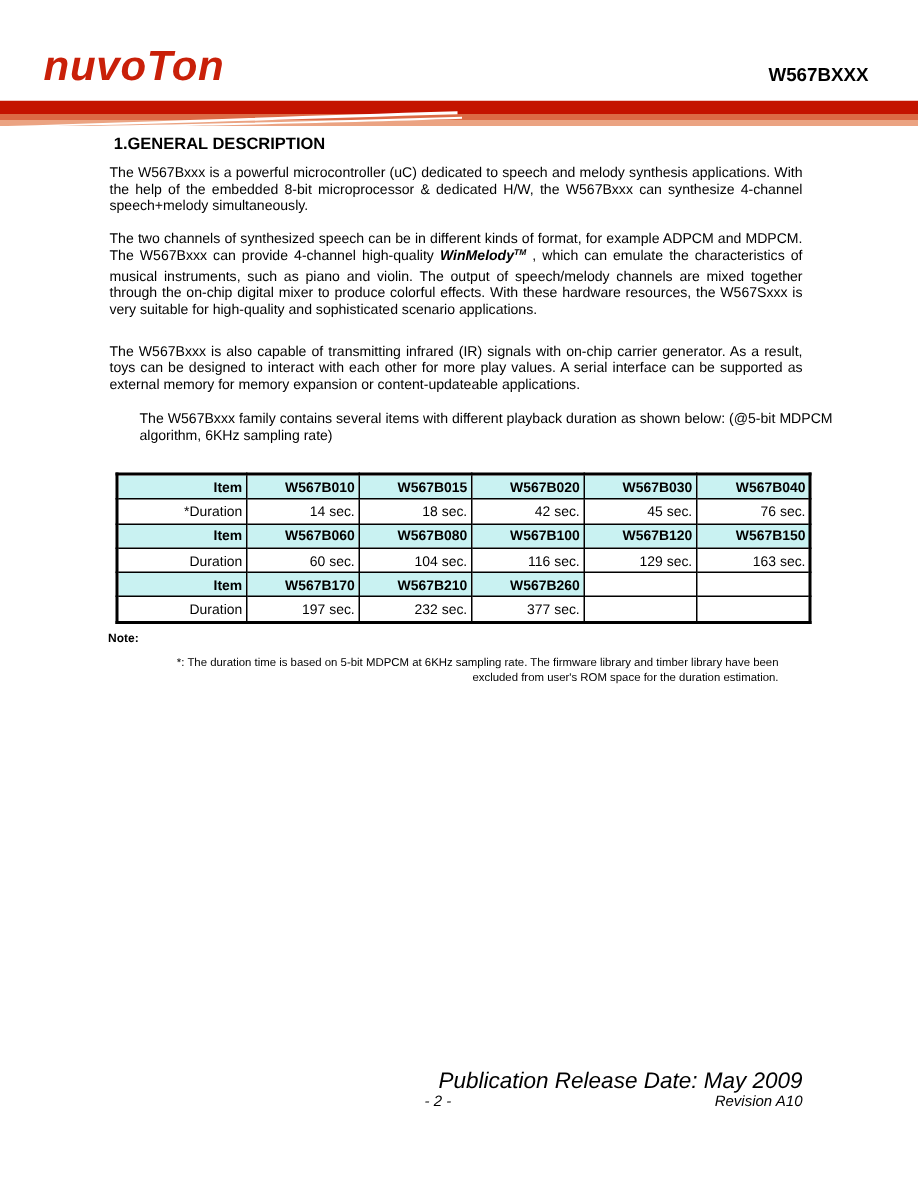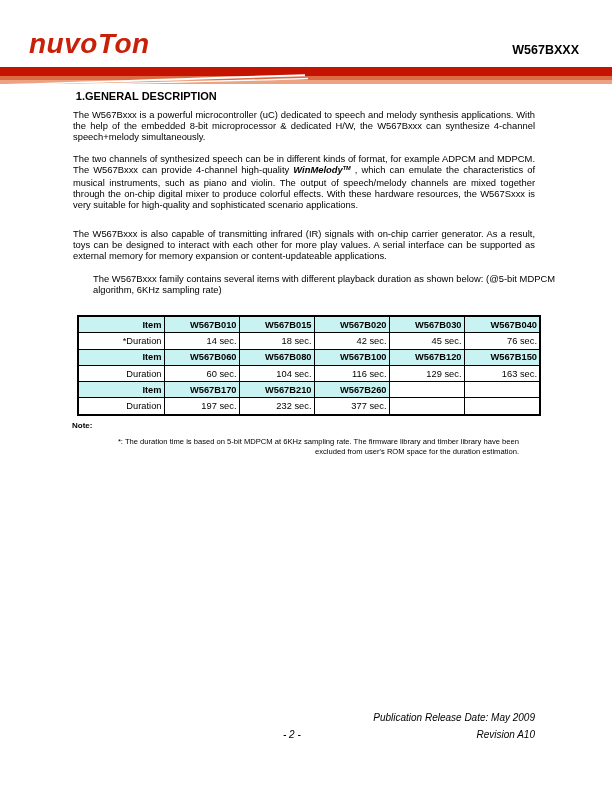--- a/index.html
+++ b/index.html
@@ -51,21 +51,21 @@
   }
   .dtable td{
     border:1px solid #000;height:15.3px;padding:0 2px;
     text-align:right;vertical-align:middle;font-size:9.3px;
     overflow:hidden;white-space:nowrap;
   }
   .dtable td.hd{background:var(--table-header-bg);font-weight:bold;}
   .dtable td.blank{background:#ffffff;}
   .note-label{position:absolute;left:72px;top:421px;font-size:8px;font-weight:bold;}
   .note-text{position:absolute;left:109px;top:437px;width:410px;font-size:7.6px;line-height:9.8px;text-align:right;}
-  .footer-release{position:absolute;top:712px;right:77px;font-size:10px;font-style:italic;}
+  .footer-release{position:absolute;top:712px;right:77px;font-size:15px;font-style:italic;}
   .footer-page{position:absolute;top:729px;left:283px;font-size:10px;font-style:italic;}
   .footer-revision{position:absolute;top:729px;right:77px;font-size:10px;font-style:italic;}
 </style>
 </head>
 <body>
 
 <div class="page">
 
   <div class="logo">nuvoTon</div>
   <div class="doc-number">W567BXXX</div>

